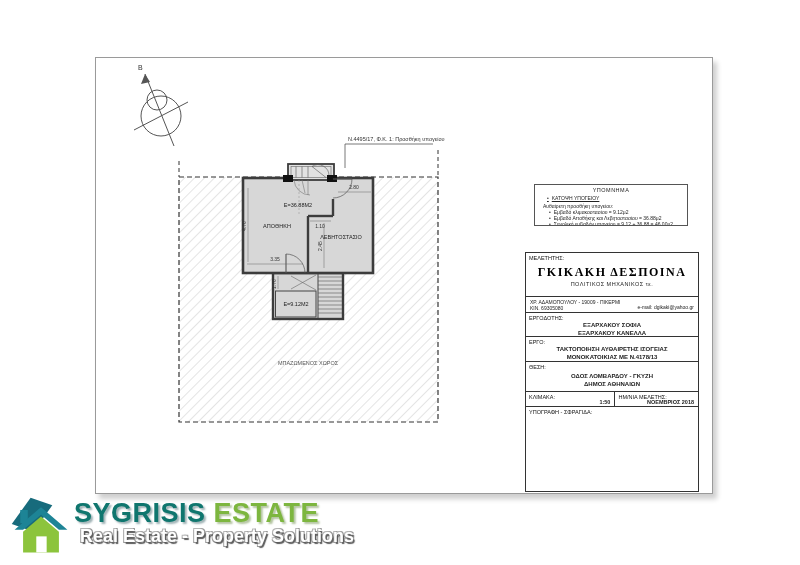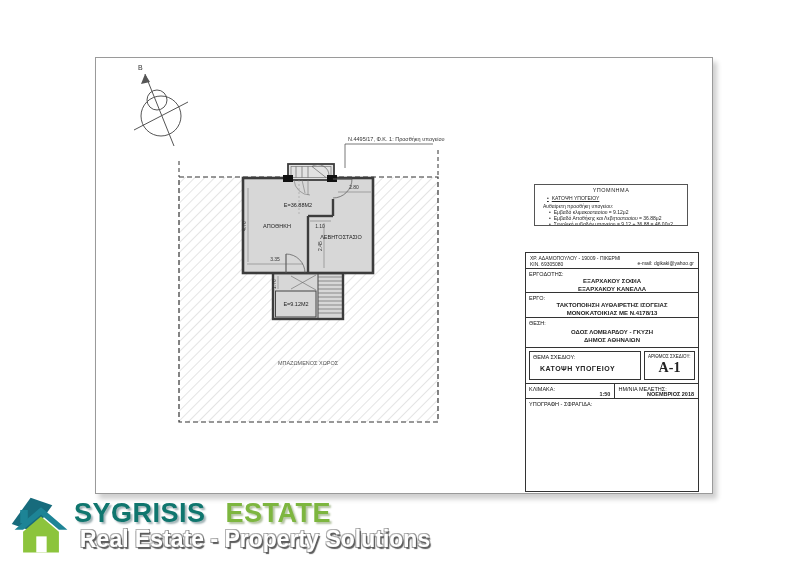--- a/index.html
+++ b/index.html
@@ -55,24 +55,24 @@
   .r7 { height:15px; display:flex; }
   .r7a { width:52%; border-right:1px solid #333; position:relative; }
   .r7b { flex:1; position:relative; }
   .cell-value { position:absolute; right:4px; bottom:1px; font-weight:bold; font-size:5.5px; }
   .r8 { flex:1; border-bottom:none; }
   
   .logo { position:absolute; left:8px; top:490px; width:300px; height:72px; }
   .logo-icon { position:absolute; left:0; top:2px; }
   .logo-text { position:absolute; left:66px; top:8px; white-space:nowrap; font-weight:bold; font-size:27px; letter-spacing:0.5px; }
   .logo-text .p1 { color:#0f766e; text-shadow:2px 2px 2px #9fb2b5; }
-  .logo-text .p2 { color:#7db63f; text-shadow:2px 2px 2px #b3c4a0;margin-left:12px; }
+  .logo-text .p2 { color:#7db63f; text-shadow:2px 2px 2px #b3c4a0; }
   .logo-tagline {
     position:absolute; left:72px; top:36px; white-space:nowrap;
-    font-weight:bold; font-size:23px; color:#ffffff;
+    font-weight:bold; font-size:18px; color:#ffffff;
     text-shadow:1.5px 1.5px 1px #5a5a5a, -1px -1px 0 #b5b5b5, 1px -1px 0 #9a9a9a, -1px 1px 0 #9a9a9a;
   }
 </style>
 </head>
 <body>
 
 <div id="app">
 
   <div class="sheet">
 
@@ -190,20 +190,25 @@
     <div class="legend">
       <div class="legend-title">ΥΠΟΜΝΗΜΑ</div>
       <div class="legend-sub">ΚΑΤΟΨΗ ΥΠΟΓΕΙΟΥ</div>
       <div class="legend-intro">Αυθαίρετη προσθήκη υπογείου:</div>
       <div class="legend-item">Εμβαδό κλιμακοστασίου = 9.12μ2</div>
       <div class="legend-item">Εμβαδό Αποθήκης και Λεβητοστασίου = 36.88μ2</div>
       <div class="legend-item">Συνολικό εμβαδόν υπογείου = 9.12 + 36.88 = 46.00μ2</div>
     </div>
 
     <div class="tblock">
+      <div class="trow r1">
+        <span class="tlabel">ΜΕΛΕΤΗΤΗΣ:</span>
+        <div class="designer-name">ΓΚΙΚΑΚΗ ΔΕΣΠΟΙΝΑ</div>
+        <div class="designer-title">ΠΟΛΙΤΙΚΟΣ ΜΗΧΑΝΙΚΟΣ τε.</div>
+      </div>
       <div class="trow r2">
         <span class="addr1">ΧΡ. ΑΔΑΜΟΠΟΥΛΟΥ - 19009 - ΠΙΚΕΡΜΙ</span>
         <span class="addr2">ΚΙΝ. 69305080</span>
         <span class="email">e-mail: dgikaki@yahoo.gr</span>
       </div>
       <div class="trow r3">
         <span class="tlabel">ΕΡΓΟΔΟΤΗΣ:</span>
         <div class="center-lines">
           <div>ΕΞΑΡΧΑΚΟΥ ΣΟΦΙΑ</div>
           <div>ΕΞΑΡΧΑΚΟΥ ΚΑΝΕΛΛΑ</div>
@@ -214,30 +219,20 @@
         <div class="center-lines">
           <div>ΤΑΚΤΟΠΟΙΗΣΗ ΑΥΘΑΙΡΕΤΗΣ ΙΣΟΓΕΙΑΣ</div>
           <div>ΜΟΝΟΚΑΤΟΙΚΙΑΣ ΜΕ Ν.4178/13</div>
         </div>
       </div>
       <div class="trow r5">
         <span class="tlabel">ΘΕΣΗ:</span>
         <div class="center-lines">
           <div>ΟΔΟΣ ΛΟΜΒΑΡΔΟΥ - ΓΚΥΖΗ</div>
           <div>ΔΗΜΟΣ ΑΘΗΝΑΙΩΝ</div>
-        </div>
-      </div>
-      <div class="trow r6">
-        <div class="r6cellL">
-          <span class="tlabel">ΘΕΜΑ ΣΧΕΔΙΟΥ:</span>
-          <div class="subject-value">ΚΑΤΟΨΗ ΥΠΟΓΕΙΟΥ</div>
-        </div>
-        <div class="r6cellR">
-          <span class="tlabel">ΑΡΙΘΜΟΣ ΣΧΕΔΙΟΥ:</span>
-          <div class="number-value">Α-1</div>
         </div>
       </div>
       <div class="trow r7">
         <div class="r7a">
           <span class="tlabel">ΚΛΙΜΑΚΑ:</span>
           <span class="cell-value">1:50</span>
         </div>
         <div class="r7b">
           <span class="tlabel">ΗΜ/ΝΙΑ ΜΕΛΕΤΗΣ:</span>
           <span class="cell-value">ΝΟΕΜΒΡΙΟΣ 2018</span>

